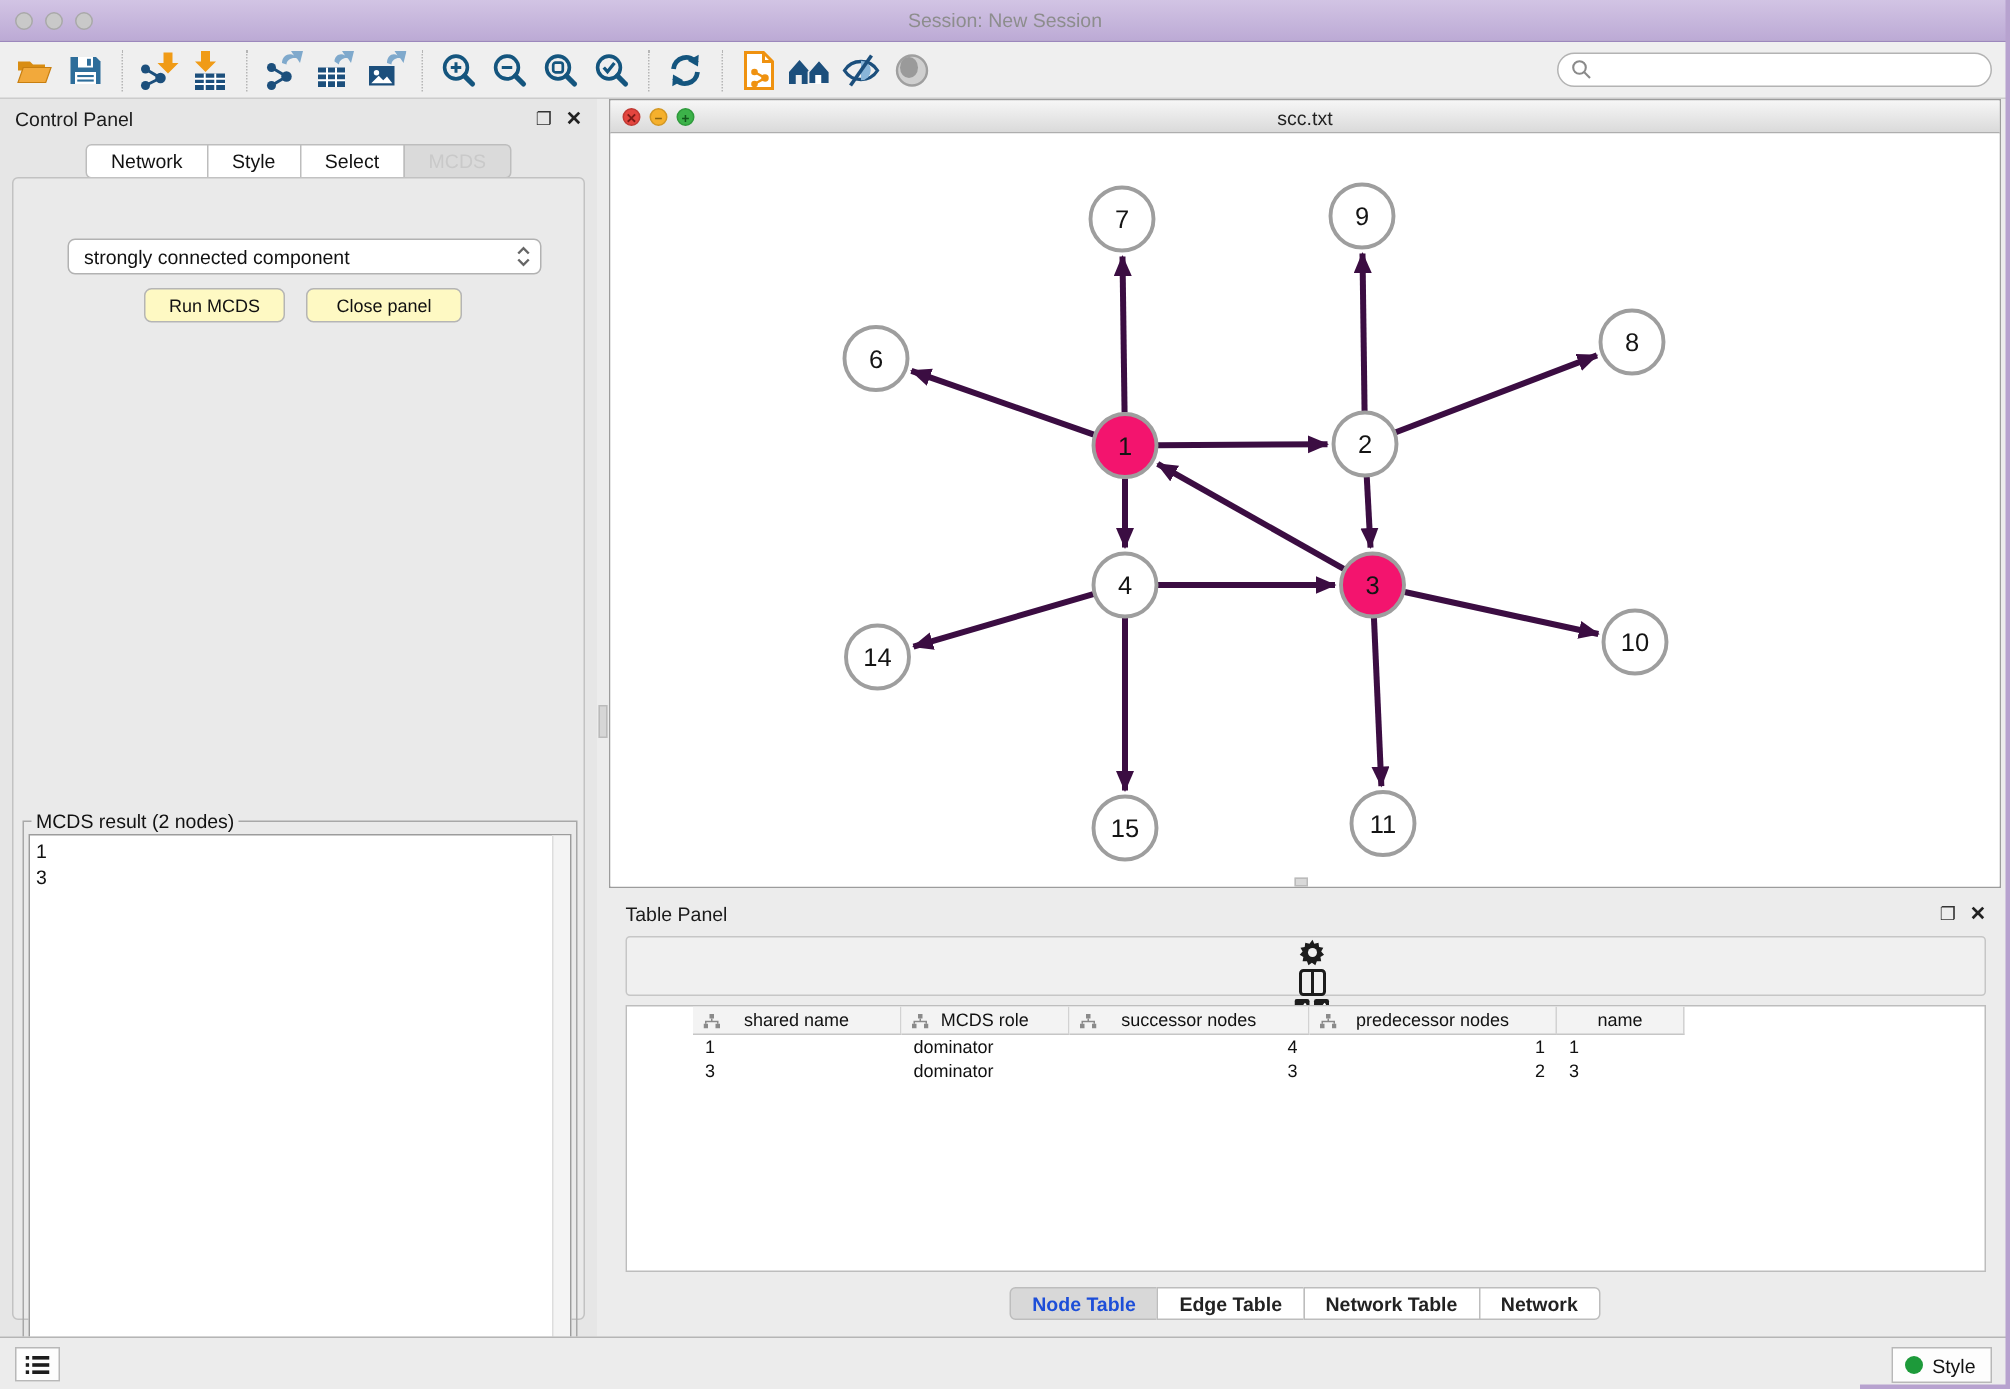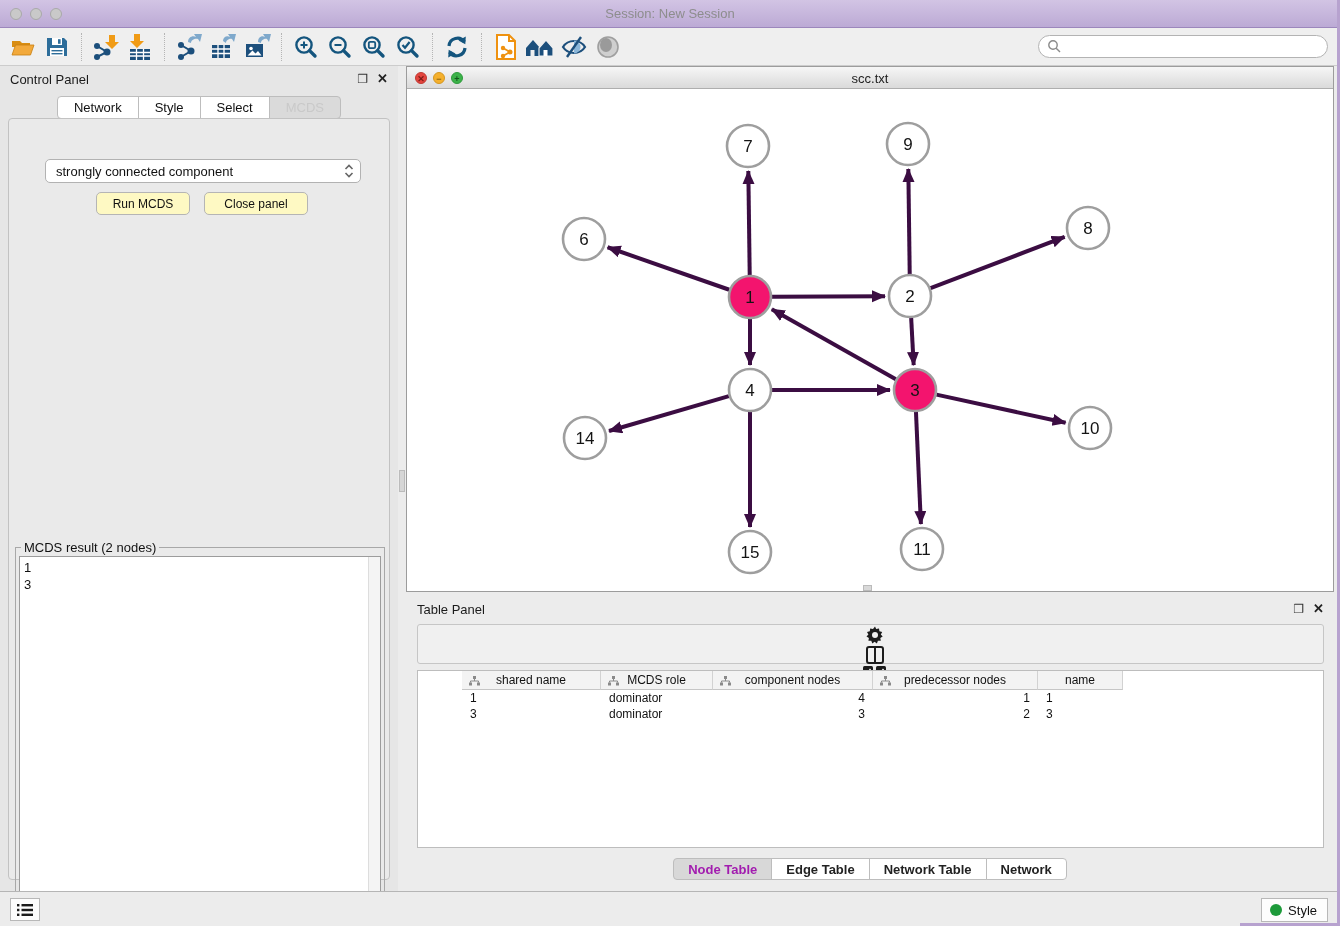--- a/index.html
+++ b/index.html
@@ -97,21 +97,21 @@
     display:flex; align-items:center; justify-content:center; gap:5px; font-size:12px; color:#111; position:relative;}
   .nt-th .hicon { position:absolute; left:7px; top:5px; }
   .nt-row { display:flex; height:16px; }
   .nt-td { font-size:12px; color:#111; padding:1px 8px 0 8px; white-space:nowrap; overflow:hidden; }
 
   .tp-tabs { position:absolute; left:0; top:262px; width:100%; display:flex; justify-content:center; }
   .tp-tab { height:22px; padding:0 14px; background:#fff; border:1px solid #bdbdbd; margin-left:-1px;
     font-size:13px; font-weight:bold; color:#222; display:flex; align-items:center; }
   .tp-tab:first-child { border-radius:4px 0 0 4px; margin-left:0; }
   .tp-tab:last-child  { border-radius:0 4px 4px 0; }
-  .tp-tab.active { background:#d8d8d8; color:#a21caf; }
+  .tp-tab.active { background:#d8d8d8; color:#1d4ed8; }
 
   
   .status-bar { position:absolute; left:0; top:891px; width:1340px; height:35px; background:#ececec;
     border-top:1px solid #b5b5b5; }
   .list-btn { position:absolute; left:10px; top:6px; width:30px; height:23px; background:#fdfdfd;
     border:1px solid #b8b8b8; display:flex; align-items:center; justify-content:center; }
   .memory-btn { position:absolute; right:12px; top:6px; height:24px; padding:0 10px 0 8px; background:#fdfdfd;
     border:1px solid #b8b8b8; display:flex; align-items:center; gap:6px; font-size:13px; color:#111; }
   .mem-dot { width:12px; height:12px; border-radius:50%; background:#1d9a3a; }
 </style>
@@ -458,21 +458,21 @@
           </svg>
           <span>MCDS role</span>
         </div>
         <div class="nt-th" style="width: 160px;">
           <svg class="hicon" width="11" height="10" viewBox="0 0 11 10">
             <rect x="4" y="0" width="3" height="3" fill="#8a8a8a"></rect>
             <rect x="0" y="6.5" width="3" height="3" fill="#8a8a8a"></rect>
             <rect x="8" y="6.5" width="3" height="3" fill="#8a8a8a"></rect>
             <path d="M5.5 3 v2 M1.5 6.5 v-1.5 h8 v1.5" stroke="#8a8a8a" fill="none" stroke-width="1"></path>
           </svg>
-          <span>component nodes</span>
+          <span>successor nodes</span>
         </div>
         <div class="nt-th" style="width: 165px;">
           <svg class="hicon" width="11" height="10" viewBox="0 0 11 10">
             <rect x="4" y="0" width="3" height="3" fill="#8a8a8a"></rect>
             <rect x="0" y="6.5" width="3" height="3" fill="#8a8a8a"></rect>
             <rect x="8" y="6.5" width="3" height="3" fill="#8a8a8a"></rect>
             <path d="M5.5 3 v2 M1.5 6.5 v-1.5 h8 v1.5" stroke="#8a8a8a" fill="none" stroke-width="1"></path>
           </svg>
           <span>predecessor nodes</span>
         </div>

